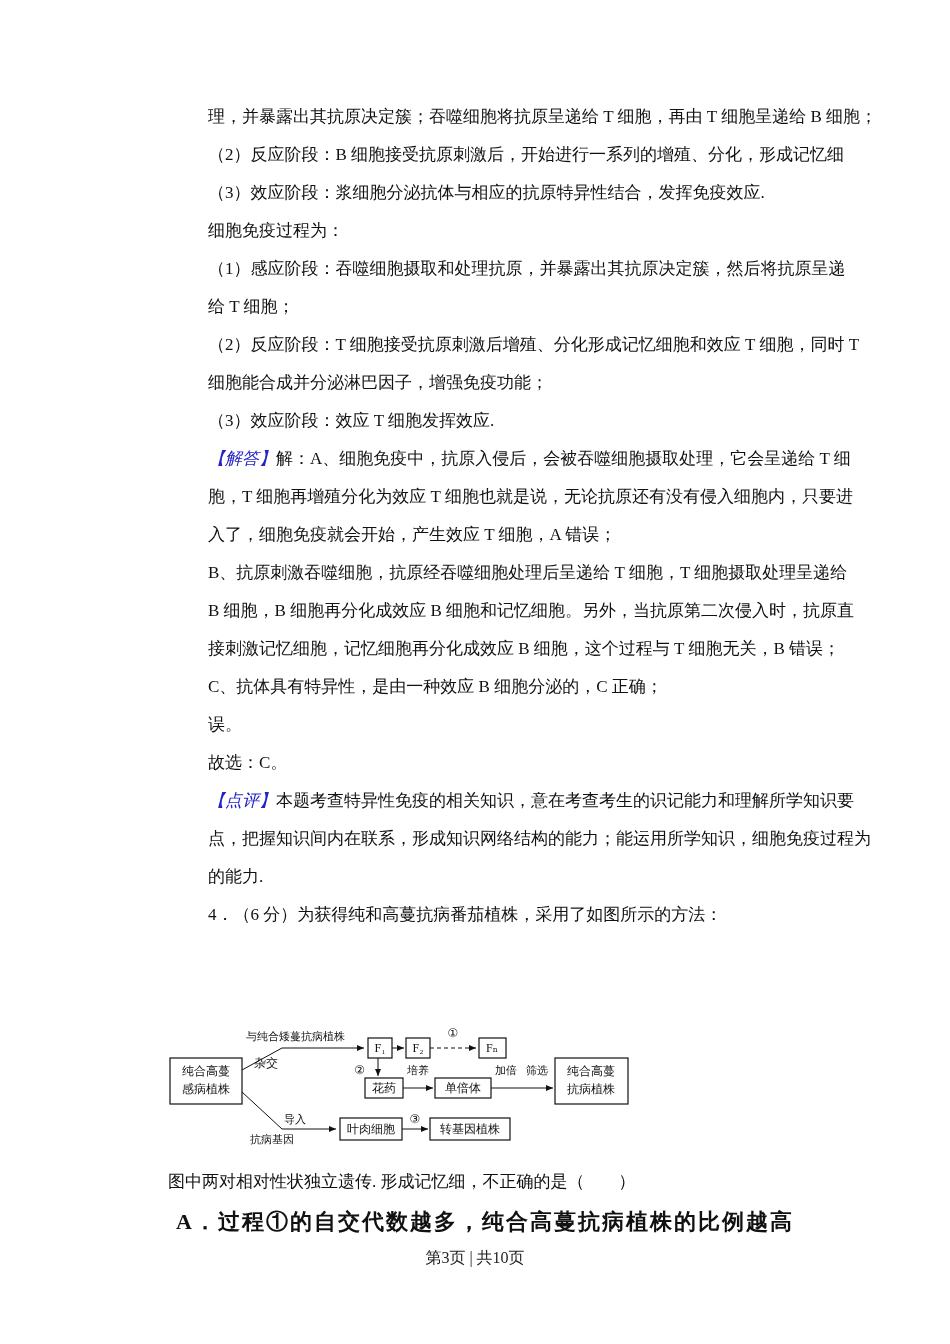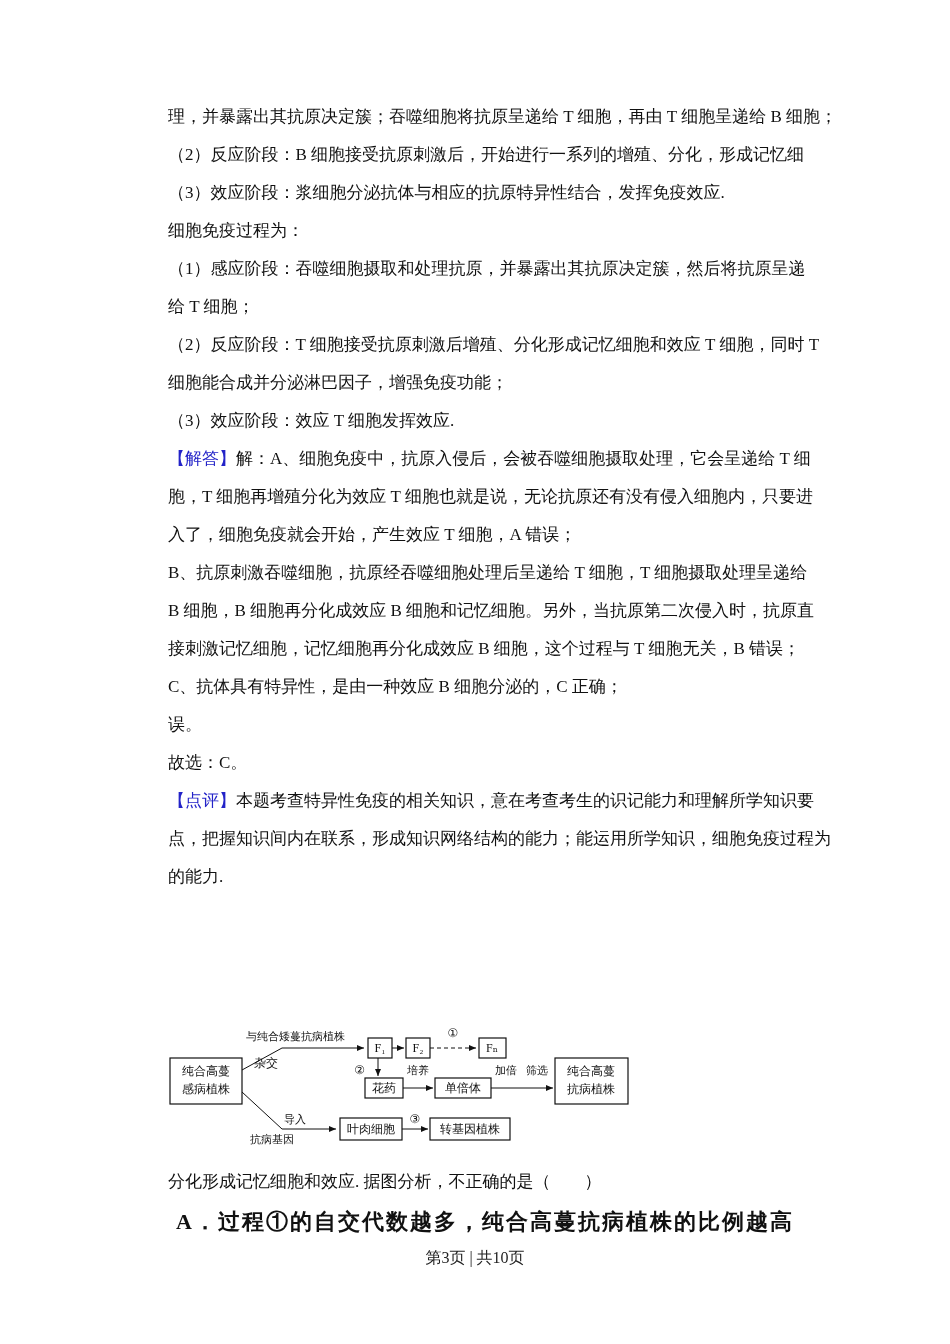--- a/index.html
+++ b/index.html
@@ -18,27 +18,28 @@
     left: 168px;
     top: 98px;
     width: 660px;
   }
   .line {
     height: 38px;
     line-height: 38px;
     font-size: 17px;
     white-space: nowrap;
     overflow: visible;
+    margin-left: 40px;
   }
   
   .line:nth-child(24) {
     margin-left: -26px;
     letter-spacing: 4.5px;
   }
-  .lbl { color: #2323c8; }
+  .lbl { color: #2323c8; font-style: italic; }
   .diagram {
     position: absolute;
     left: 168px;
     top: 1022px;
     width: 480px;
     height: 140px;
   }
   .diagram svg text {
     font-size: 12px;
     font-family: "Liberation Serif", "DejaVu Serif", serif;
@@ -96,20 +97,21 @@
     <div class="line">入了，细胞免疫就会开始，产生效应 T 细胞，A 错误；</div>
     <div class="line">B、抗原刺激吞噬细胞，抗原经吞噬细胞处理后呈递给 T 细胞，T 细胞摄取处理呈递给</div>
     <div class="line">B 细胞，B 细胞再分化成效应 B 细胞和记忆细胞。另外，当抗原第二次侵入时，抗原直</div>
     <div class="line">接刺激记忆细胞，记忆细胞再分化成效应 B 细胞，这个过程与 T 细胞无关，B 错误；</div>
     <div class="line">C、抗体具有特异性，是由一种效应 B 细胞分泌的，C 正确；</div>
     <div class="line">误。</div>
     <div class="line">故选：C。</div>
     <div class="line"><span class="lbl">【点评】</span><span>本题考查特异性免疫的相关知识，意在考查考生的识记能力和理解所学知识要</span></div>
     <div class="line">点，把握知识间内在联系，形成知识网络结构的能力；能运用所学知识，细胞免疫过程为</div>
     <div class="line">的能力.</div>
+    <div class="line">4．（6 分）为获得纯和高蔓抗病番茄植株，采用了如图所示的方法：</div>
   </div>
 
   <div class="diagram">
     <svg viewBox="0 0 480 140" width="480" height="140">
       <defs>
         <marker id="ah" markerWidth="8" markerHeight="8" refX="7" refY="3" orient="auto">
           <path d="M0,0 L7,3 L0,6 Z" fill="#111"></path>
         </marker>
       </defs>
 
@@ -155,18 +157,18 @@
       <text class="dsmall" x="82" y="121">抗病基因</text>
       <rect class="dbox" x="172" y="96" width="62" height="22"></rect>
       <text x="203" y="111" text-anchor="middle">叶肉细胞</text>
       <line class="dline" x1="234" y1="107" x2="260" y2="107" marker-end="url(#ah)"></line>
       <text x="247" y="101" text-anchor="middle">③</text>
       <rect class="dbox" x="262" y="96" width="80" height="22"></rect>
       <text x="302" y="111" text-anchor="middle">转基因植株</text>
     </svg>
   </div>
 
-  <div class="post-line-1">分化形成记忆细胞和效应. 据图分析，不正确的是（　　）</div>
+  <div class="post-line-1">图中两对相对性状独立遗传. 形成记忆细，不正确的是（　　）</div>
   <div class="post-line-2">A．过程①的自交代数越多，纯合高蔓抗病植株的比例越高</div>
 
   <div class="footer">第3页 | 共10页</div>
 
 </div>
 
 </body></html>

